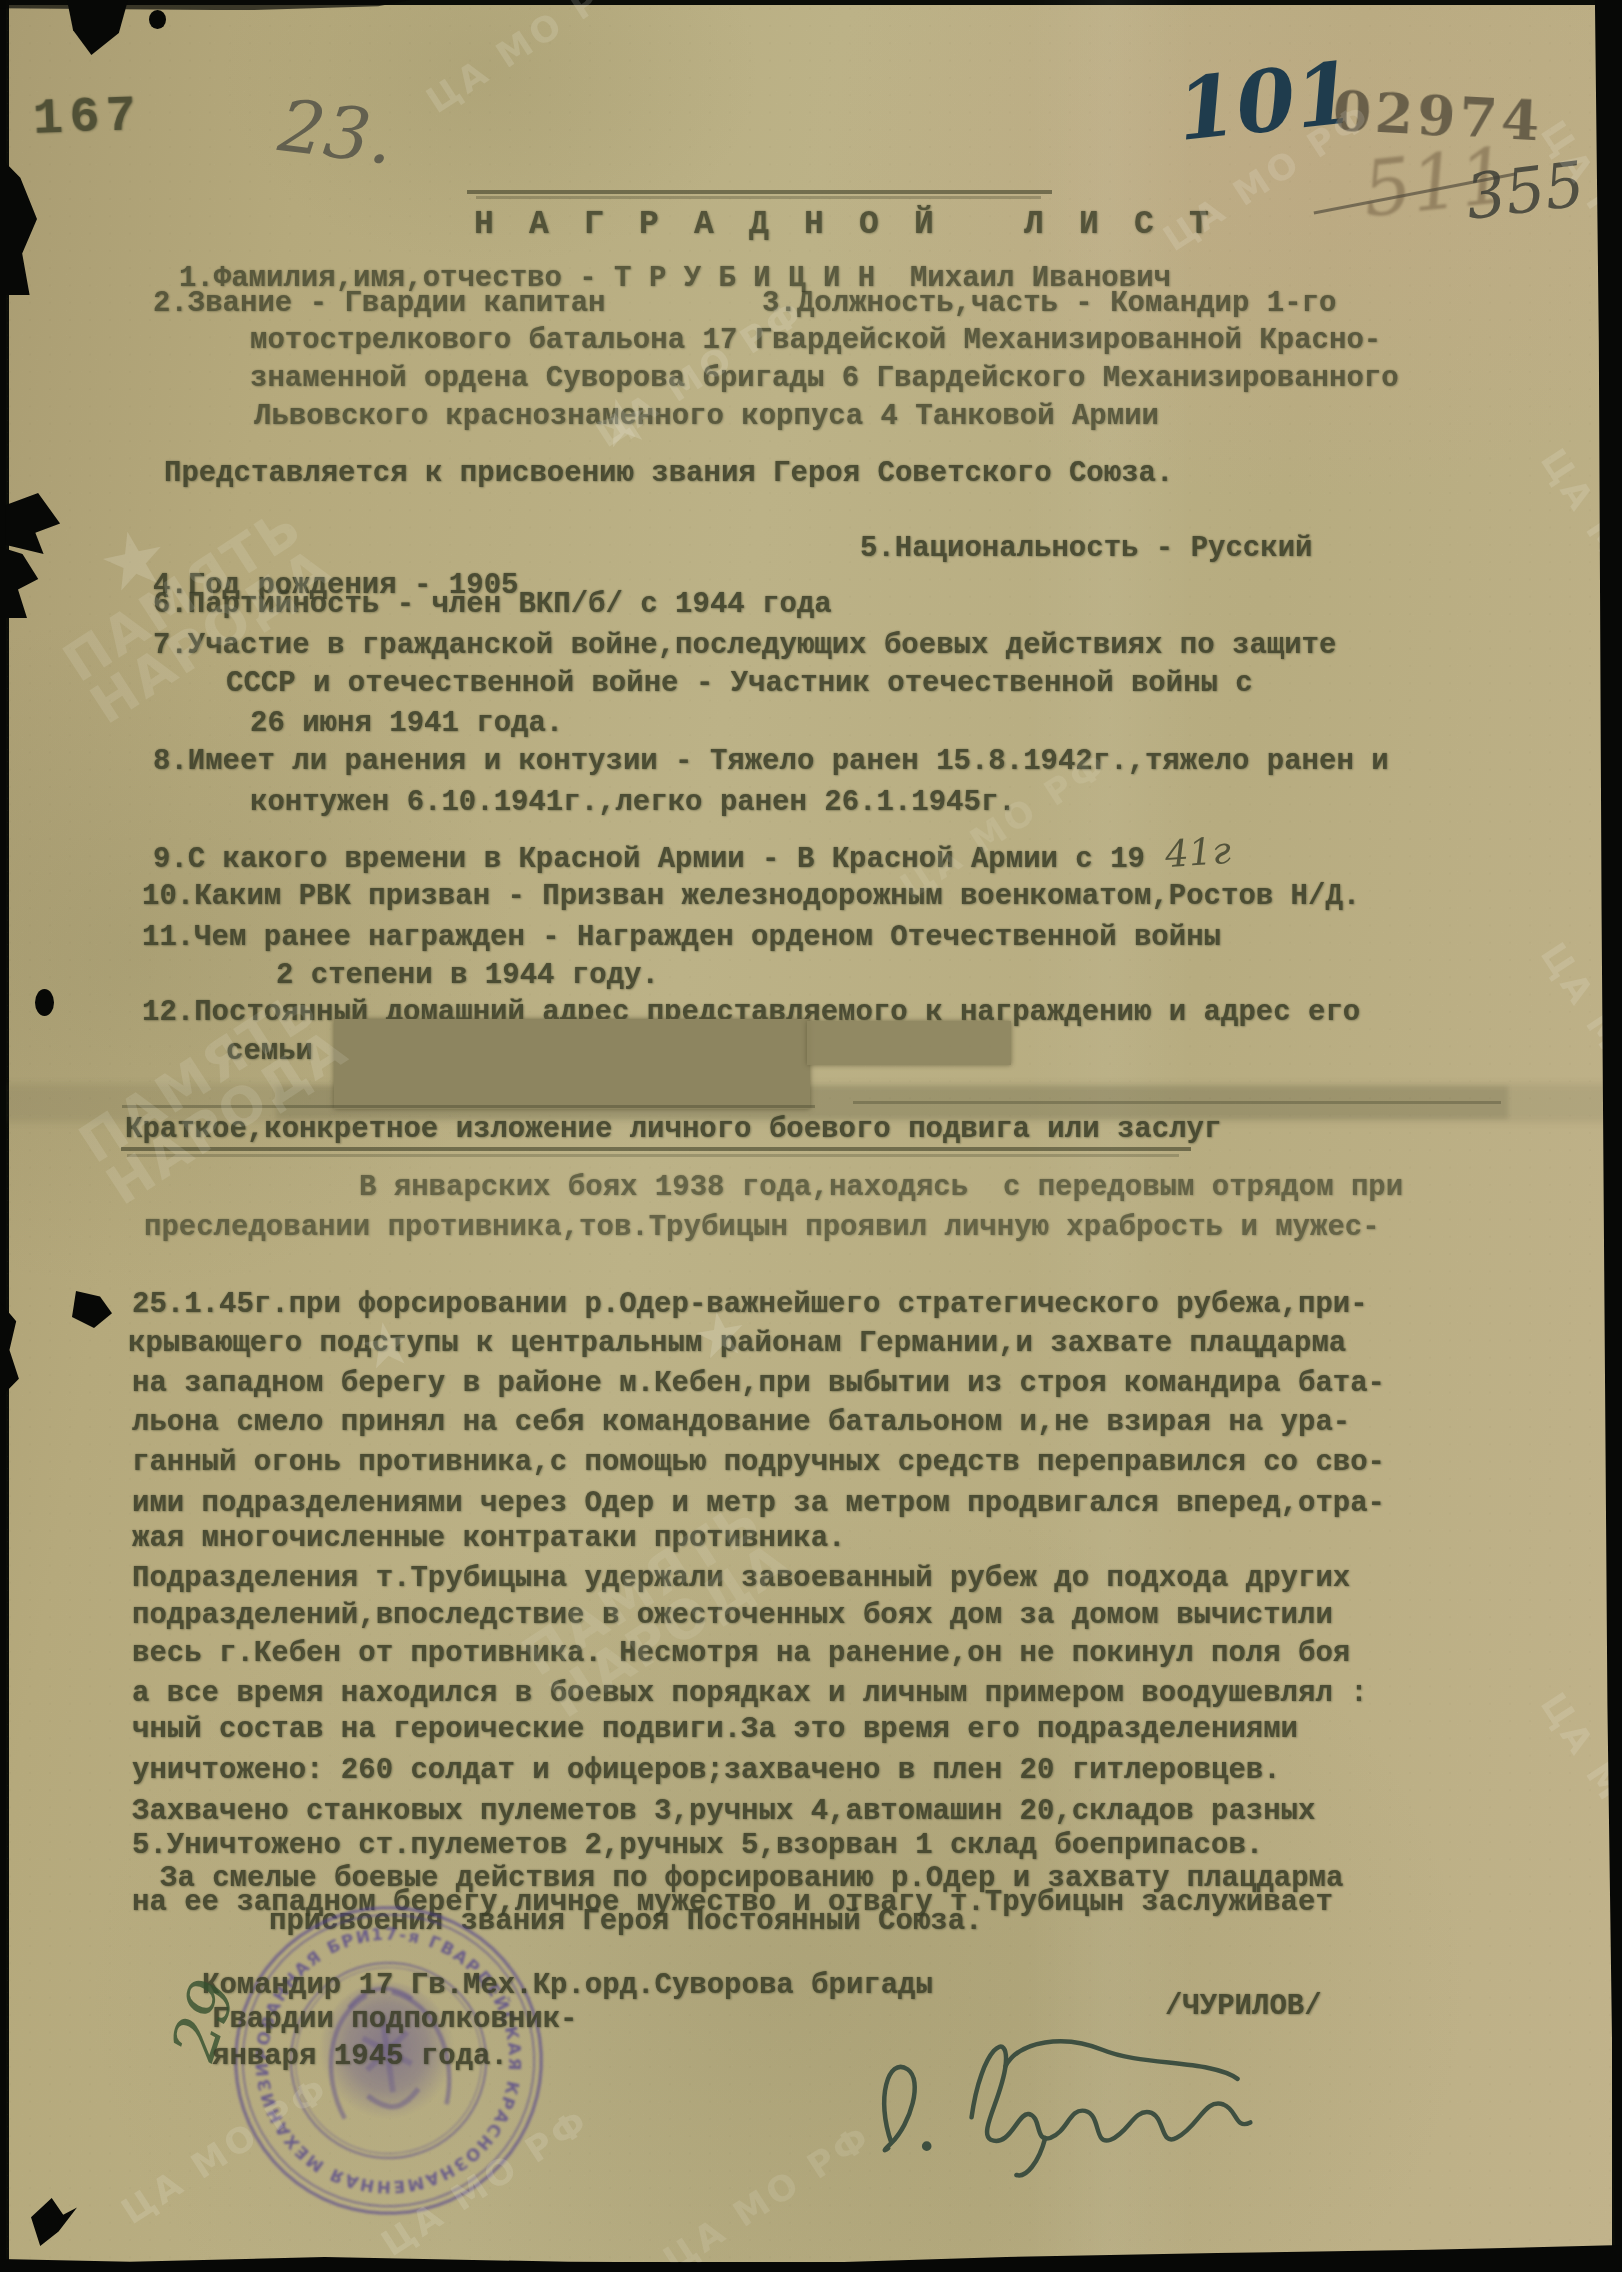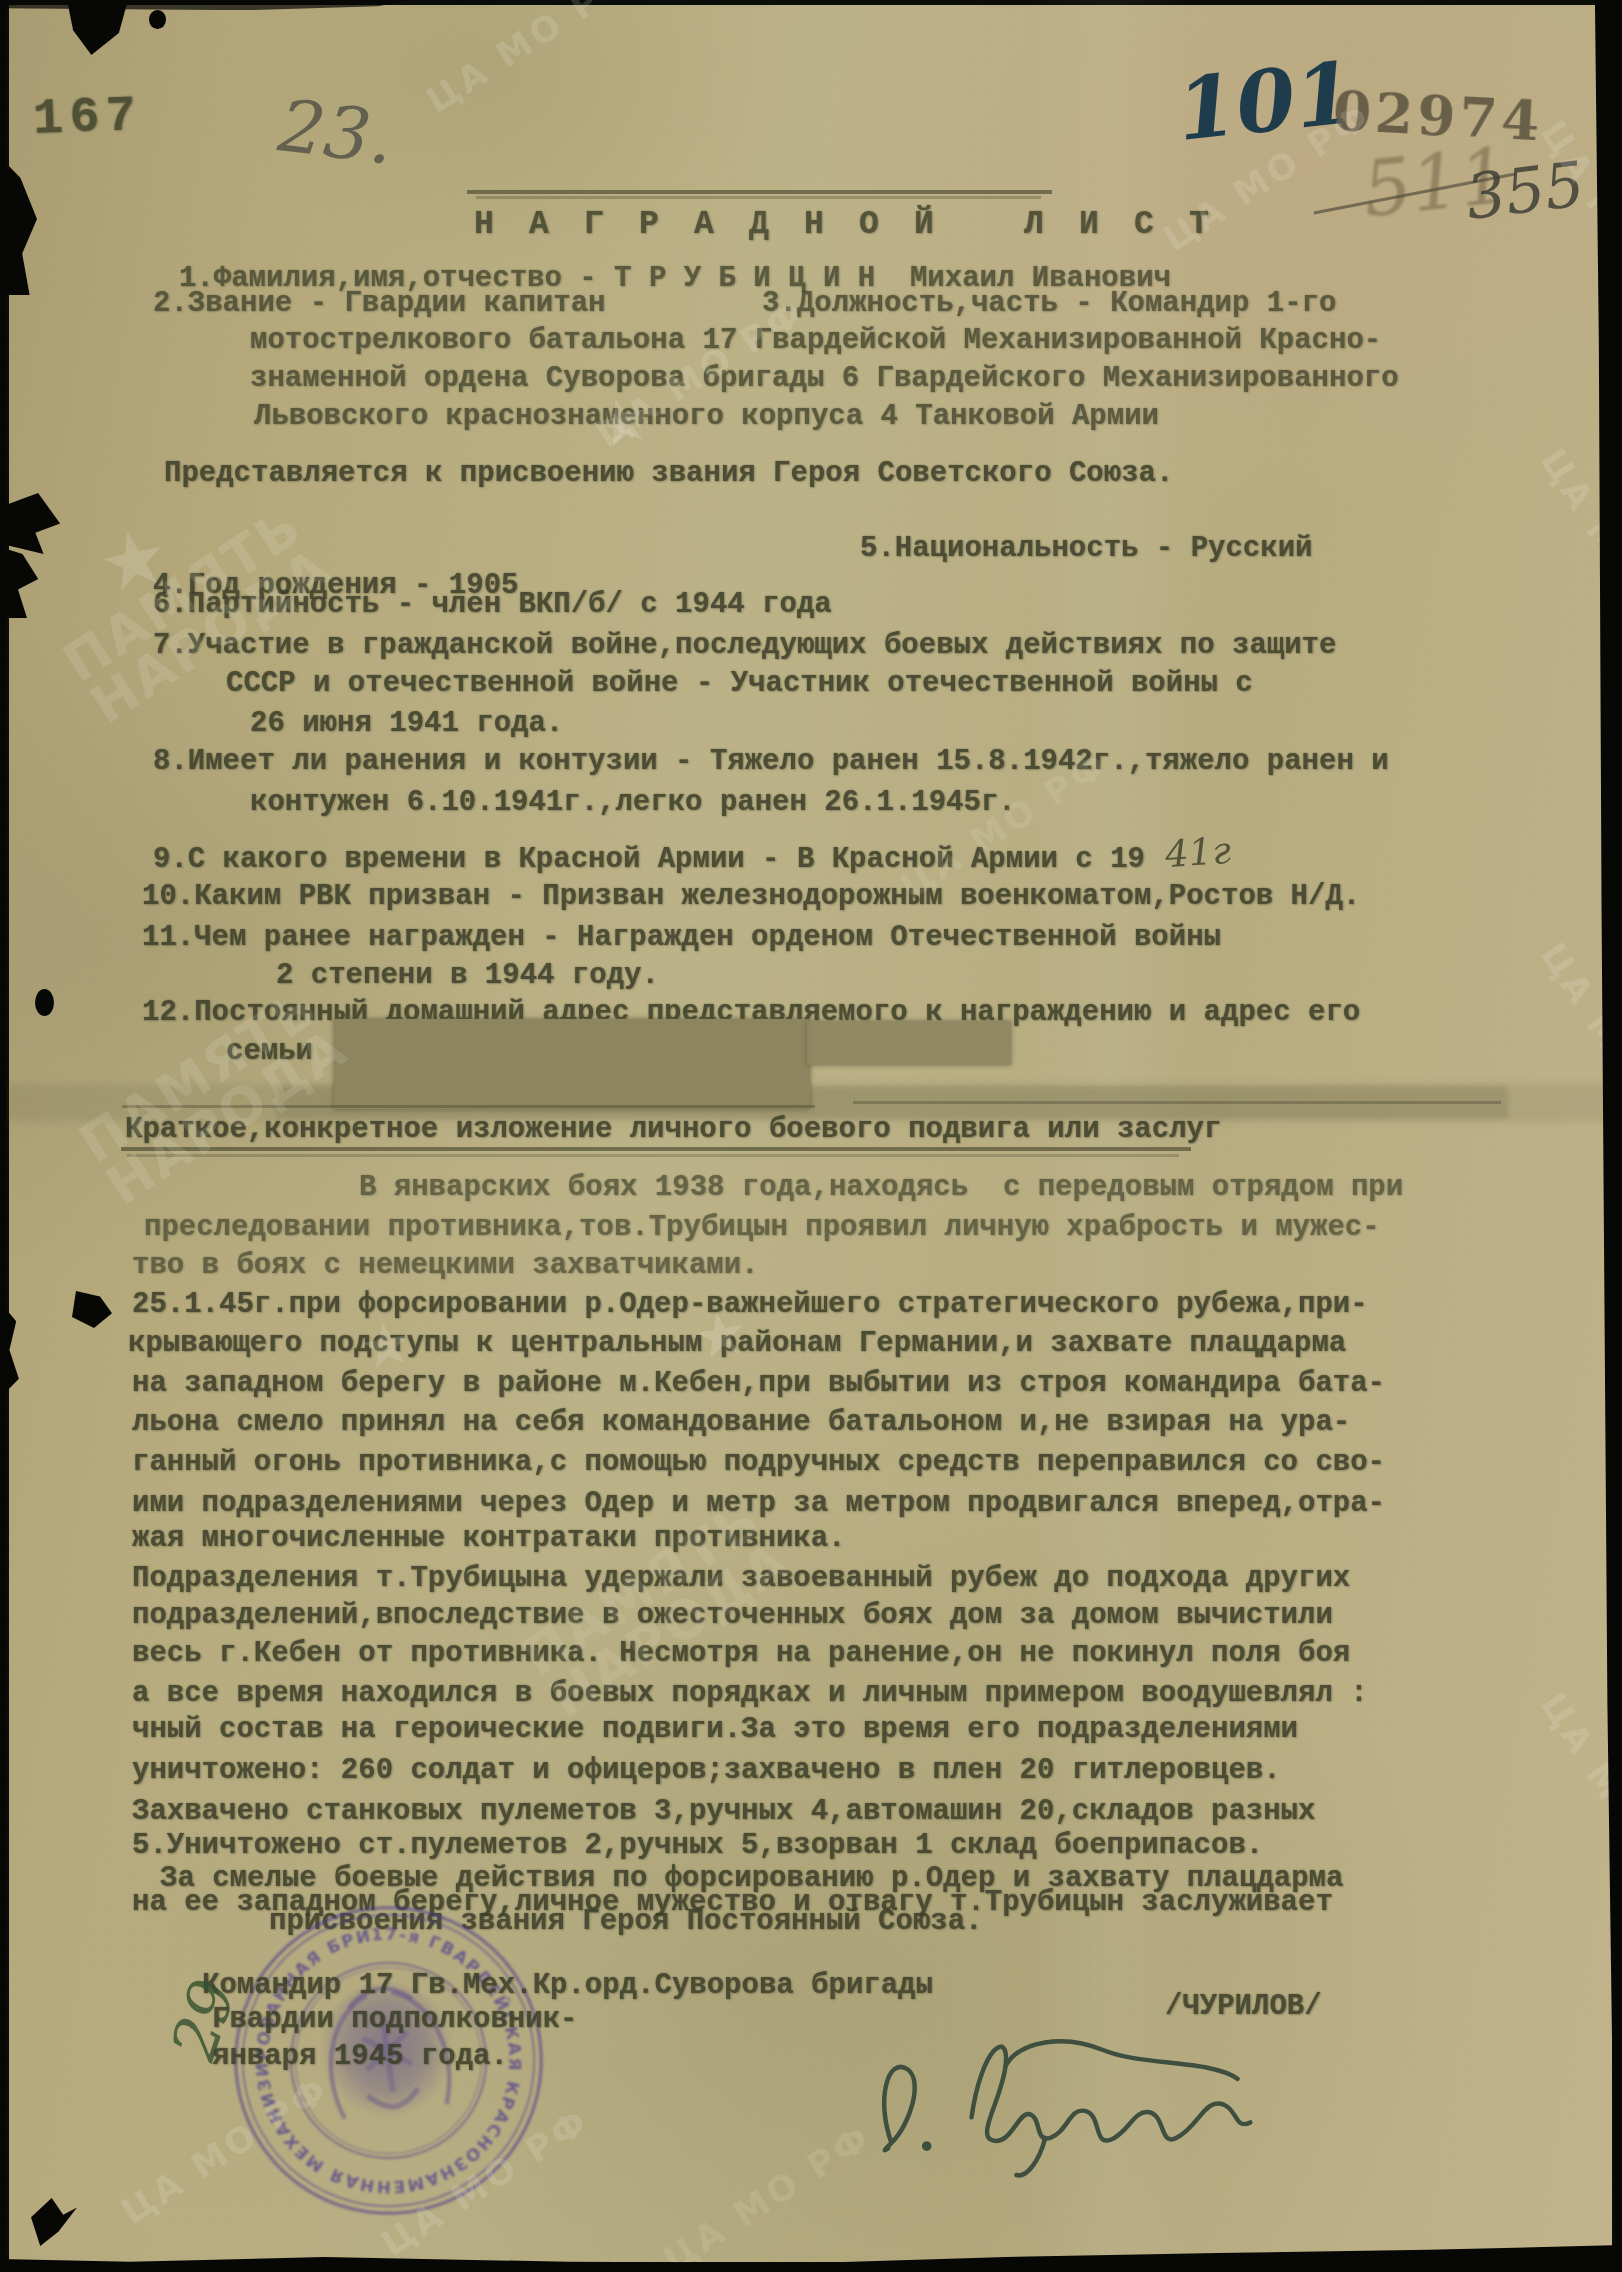--- a/index.html
+++ b/index.html
@@ -92,21 +92,20 @@
   <div class="redact" style="left:807px;top:1021px;width:204px;height:44px;opacity:.9;"></div>
 
   <div class="rule" style="left:122px;top:1105px;width:693px;height:2.6px;opacity:.6;"></div>
   <div class="rule" style="left:853px;top:1101px;width:648px;height:2.6px;opacity:.55;"></div>
   <div class="tl" style="left:125px;top:1115px;">Краткое,конкретное изложение личного боевого подвига или заслуг</div>
   <div class="rule" style="left:121px;top:1147px;width:1070px;height:3.8px;"></div>
   <div class="rule" style="left:127px;top:1154px;width:1052px;height:2.6px;opacity:.45;"></div>
 
   <div class="tl faint" style="left:359px;top:1173px;">В январских боях 1938 года,находясь  с передовым отрядом при</div>
   <div class="tl faint" style="left:144px;top:1213px;text-align:center;">преследовании противника,тов.Трубицын проявил личную храбрость и мужес-</div>
-  <div class="tl faint" style="left:132px;top:1251px;">тво в боях с немецкими захватчиками.</div>
   <div class="tl" style="left:132px;top:1290px;">25.1.45г.при форсировании р.Одер-важнейшего стратегического рубежа,при-</div>
   <div class="tl" style="left:128px;top:1329px;">крывающего подступы к центральным районам Германии,и захвате плацдарма</div>
   <div class="tl" style="left:132px;top:1369px;">на западном берегу в районе м.Кебен,при выбытии из строя командира бата-</div>
   <div class="tl" style="left:132px;top:1408px;">льона смело принял на себя командование батальоном и,не взирая на ура-</div>
   <div class="tl" style="left:132px;top:1448px;">ганный огонь противника,с помощью подручных средств переправился со сво-</div>
   <div class="tl" style="left:132px;top:1489px;">ими подразделениями через Одер и метр за метром продвигался вперед,отра-</div>
   <div class="tl" style="left:132px;top:1524px;">жая многочисленные контратаки противника.</div>
   <div class="tl" style="left:132px;top:1564px;">Подразделения т.Трубицына удержали завоеванный рубеж до подхода других</div>
   <div class="tl" style="left:132px;top:1601px;">подразделений,впоследствие в ожесточенных боях дом за домом вычистили</div>
   <div class="tl" style="left:132px;top:1639px;">весь г.Кебен от противника. Несмотря на ранение,он не покинул поля боя</div>

